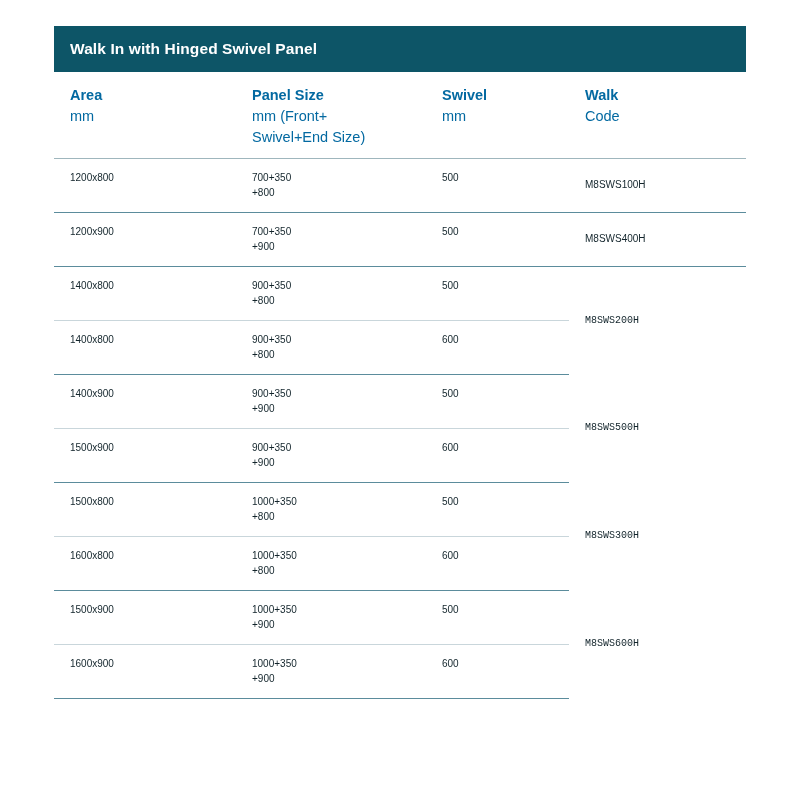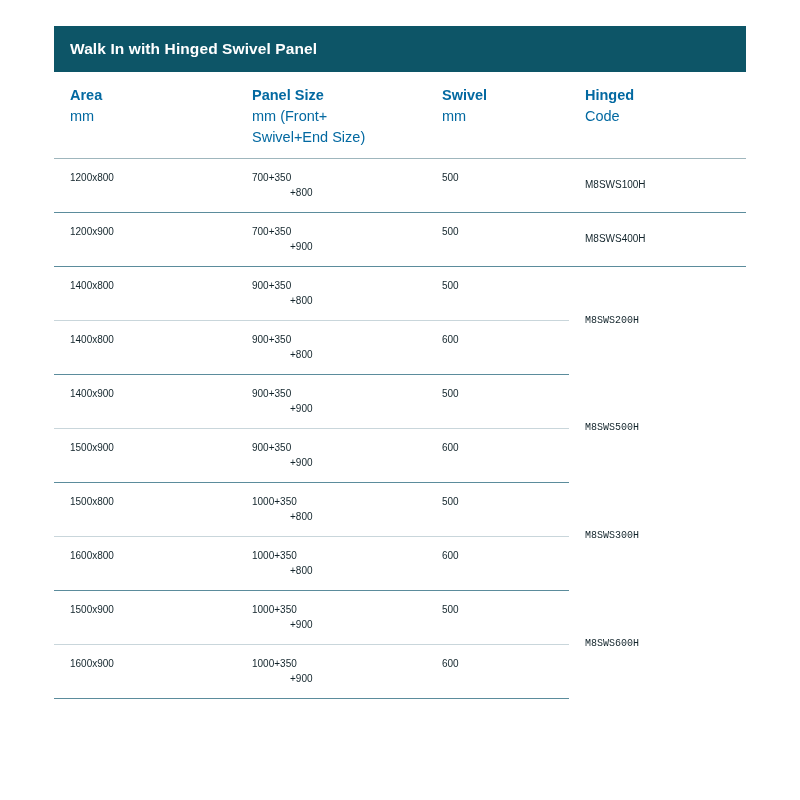--- a/index.html
+++ b/index.html
@@ -77,21 +77,21 @@
   tbody tr.rowline td {
     border-bottom: 1px solid #c9d6db;
   }
   tbody tr.rowline td.nb {
     border-bottom: none;
     font-family: Liberation Mono, monospace;
   }
   tbody tr.groupend td {
     border-bottom: 1.4px solid #5b8c9c;
   }
-  .cellline2 { display: block; margin-left: 38px; }
+  .cellline2 { display: block; }
 </style>
 </head>
 <body>
 
 <div class="page">
   <div class="table-wrap">
 
     <div class="title-bar">Walk In with Hinged Swivel Panel</div>
 
     <table>
@@ -112,21 +112,21 @@
             <span>Panel Size</span>
             <span class="sub">mm (Front+</span>
             <span class="sub">Swivel+End Size)</span>
           </th>
           <th>
             <span>Swivel</span>
             <span class="sub">mm</span>
             <span class="sub"></span>
           </th>
           <th>
-            <span>Hinged</span>
+            <span>Walk</span>
             <span class="sub">Code</span>
             <span class="sub"></span>
           </th>
         </tr>
       </thead>
       <tbody>
 
         <tr class="rowline groupend">
           <td>1200x800</td>
           <td>

